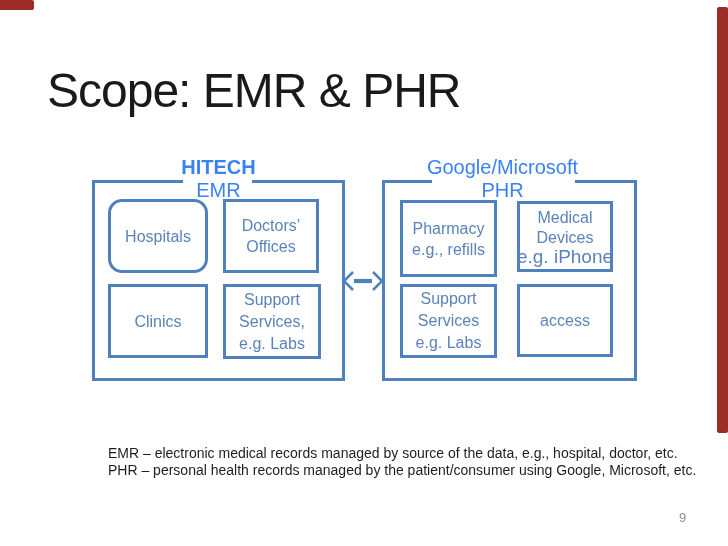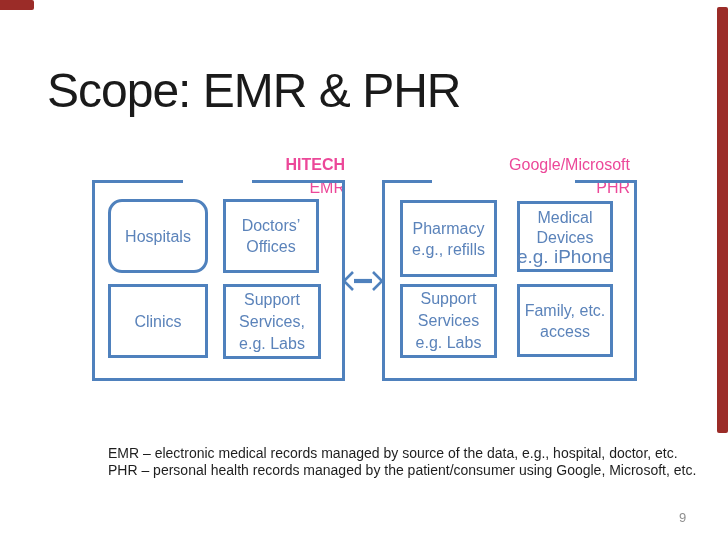--- a/index.html
+++ b/index.html
@@ -16,22 +16,22 @@
   .red-right  { position:absolute; left:717px; top:7px; width:11px; height:426px;
                 background:var(--edge_mark,#9b2c28); border-radius:2px; }
 
   .title {
     position:absolute; left:47px; top:63px; margin:0;
     font-size:48px; font-weight:400; letter-spacing:-1px;
     color:var(--heading_text,#1a1a1a); white-space:nowrap;
   }
 
   .heading {
-    position:absolute; font-size:16px; color:#ec4899;
-    text-align:right; white-space:nowrap;
+    position:absolute; font-size:20px; color:#3b82f6;
+    text-align:center; white-space:nowrap;
   }
   .bold { font-weight:700; }
   .emr-heading    { left:92px;  width:253px; top:156px; }
   .emr-subheading { left:92px;  width:253px; top:179px; }
   .phr-heading    { left:375px; width:255px; top:156px; }
   .phr-subheading { left:375px; width:255px; top:179px; }
 
   .frame {
     position:absolute; box-sizing:border-box;
     border:3px solid var(--accent,#4f81bd); border-top:none;
@@ -133,21 +133,20 @@
     <span>Medical</span>
     <span>Devices</span>
     <span class="small">e.g. iPhone</span>
   </div>
   <div class="cell cell-support-phr">
     <span>Support</span>
     <span>Services</span>
     <span>e.g. Labs</span>
   </div>
   <div class="cell cell-family">
-    <span>Family, etc.</span>
     <span>access</span>
   </div>
 
   <div class="footnote footnote-1">EMR – electronic medical records managed by source of the data, e.g., hospital, doctor, etc.</div>
   <div class="footnote footnote-2">PHR – personal health records managed by the patient/consumer using Google, Microsoft, etc.</div>
 
   <div class="page-number">9</div>
 
 </div>
 

